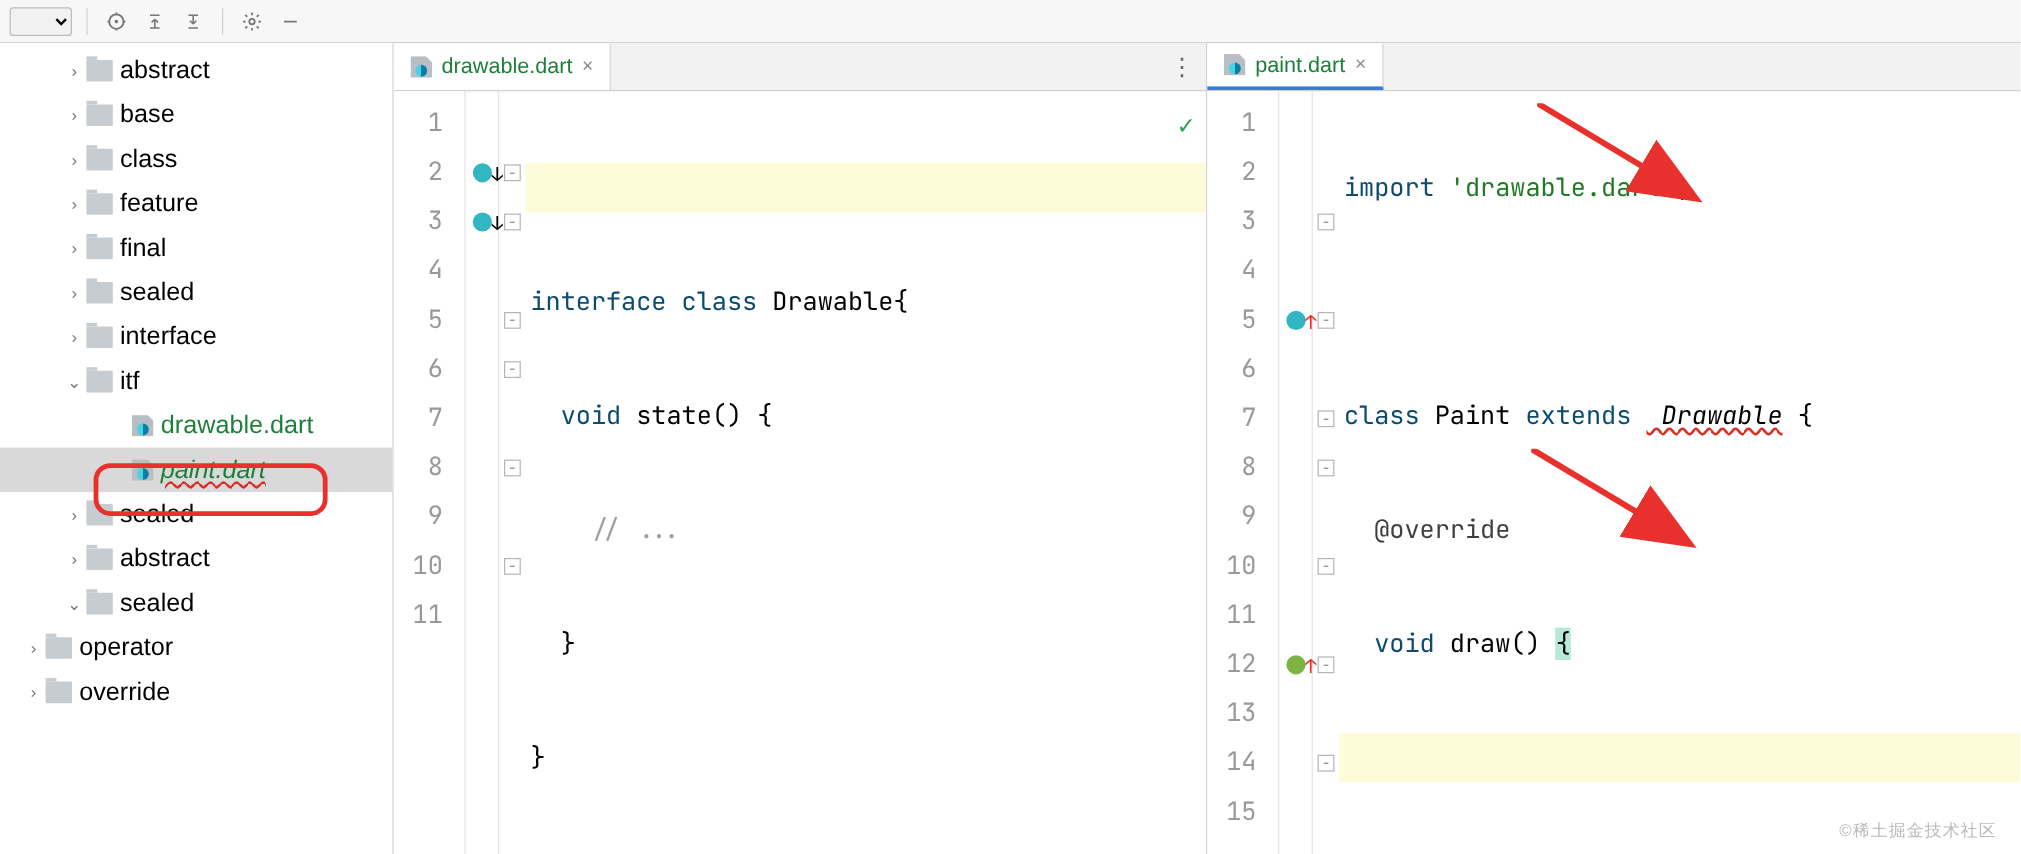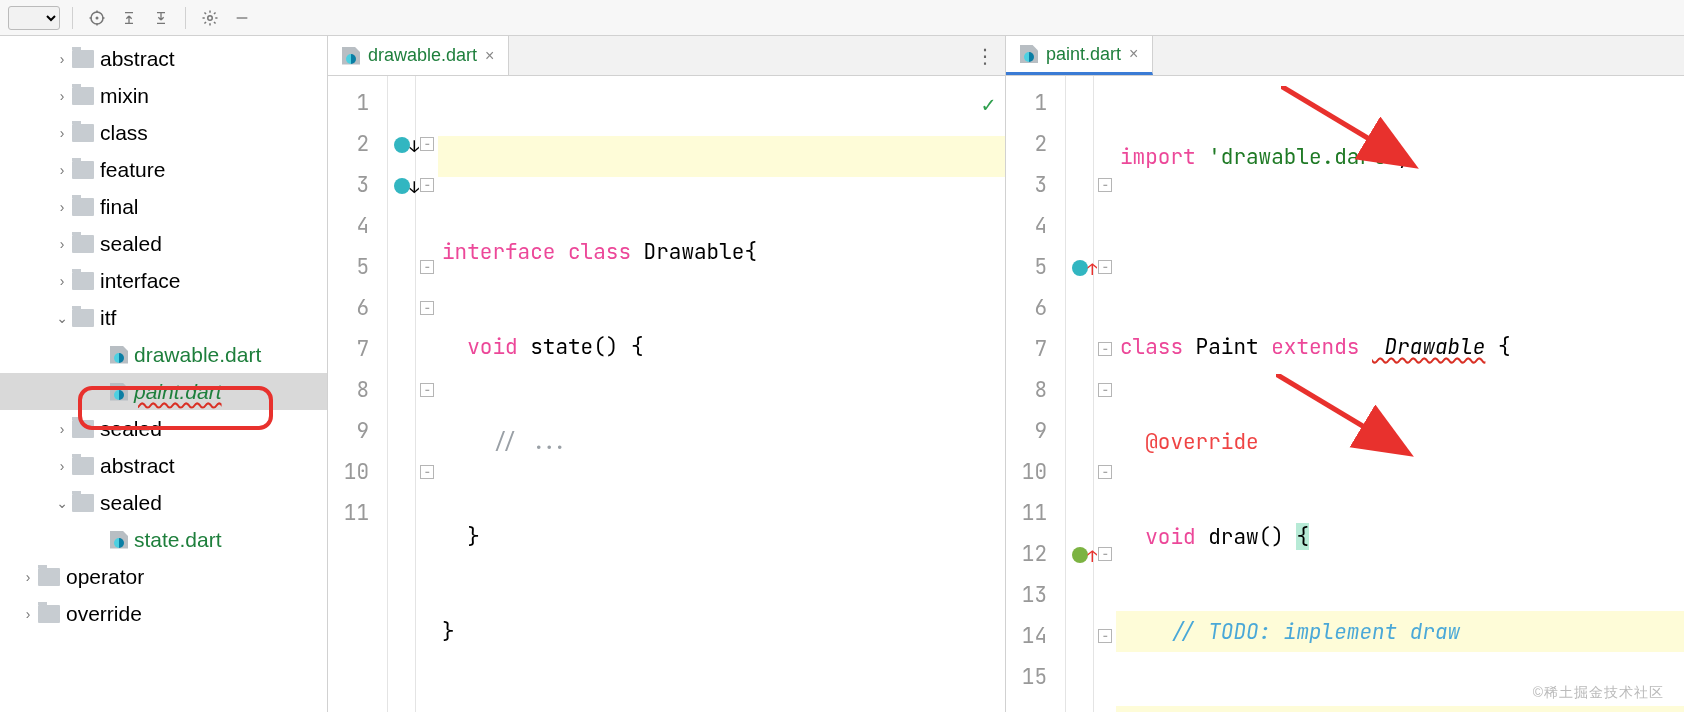--- a/index.html
+++ b/index.html
@@ -188,25 +188,25 @@
   .fold-mark{
     width:14px;height:14px;border:1px solid #b5b5b5;background:#fff;display:flex;align-items:center;justify-content:center;font-size:12px;color:#888;line-height:1;
   }
   .code{
     flex:1;
     padding-top:6px;
     white-space:pre;
     position:relative;
   }
   .code .line{height:41px;line-height:41px;padding-left:4px;position:relative;}
-  .kw{color:#ec4899;}
+  .kw{color:#0c4a6e;}
   .str{color:#1f7a25;}
   .cmt{color:#9aa0a6;}
   .todo{color:#4aa8d8;font-style:italic;}
-  .anno{color:#ef4444;margin-top:41px;}
+  .anno{color:#404040;margin-top:41px;}
   .err{text-decoration: wavy underline #d93025;text-underline-offset:3px;font-style:italic;}
   .hl-y{background:#fefcd8;}
   .hl-teal{background:#b7ead6;}
   .check{
     position:absolute;top:14px;right:10px;color:#2e9f4d;font-size:22px;font-weight:bold;
   }
   .arrow-anno{
     position:absolute;pointer-events:none;z-index:50;
   }
   .watermark{
@@ -256,21 +256,21 @@
   <div class="sidebar">
     <div class="tree" id="tree">
         <div class="node depth2">
           <span class="arrow">›</span>
           <span class="folder-icon"></span>
           <span>abstract</span>
         </div>
         <div class="node depth2">
           <span class="arrow">›</span>
           <span class="folder-icon"></span>
-          <span>mixin</span>
+          <span>base</span>
         </div>
         <div class="node depth2">
           <span class="arrow">›</span>
           <span class="folder-icon"></span>
           <span>class</span>
         </div>
         <div class="node depth2">
           <span class="arrow">›</span>
           <span class="folder-icon"></span>
           <span>feature</span>
@@ -312,25 +312,20 @@
         </div>
         <div class="node depth2">
           <span class="arrow">›</span>
           <span class="folder-icon"></span>
           <span>abstract</span>
         </div>
         <div class="node depth2">
           <span class="arrow">⌄</span>
           <span class="folder-icon"></span>
           <span>sealed</span>
-        </div>
-        <div class="node depth3 file green">
-          <span class="arrow"></span>
-          <span class="dart-icon"></span>
-          <span>state.dart</span>
         </div>
         <div class="node depth1">
           <span class="arrow">›</span>
           <span class="folder-icon"></span>
           <span>operator</span>
         </div>
         <div class="node depth1">
           <span class="arrow">›</span>
           <span class="folder-icon"></span>
           <span>override</span>
@@ -492,21 +487,20 @@
               <span class="fold-mark">−</span>
             </div>
           <div class="fm"></div>
         </div>
         <div class="code" style="position:relative;">
           <div class="line"><span class="kw">import</span> <span class="str">'drawable.dart'</span><span>;</span></div>
           <div class="line">&nbsp;</div>
           <div class="line"><span class="kw">class</span><span> Paint </span><span class="kw">extends</span> <span class="err"> Drawable</span> {</div>
           <div class="line">  <span class="anno">@override</span></div>
           <div class="line">  <span class="kw">void</span><span> draw() </span><span class="hl-teal">{</span></div>
-          <div class="line hl-y">    <span class="todo">// TODO: implement draw</span></div>
           <div class="line hl-y">  </div>
           
           
           
           
           
           
           
           
 

